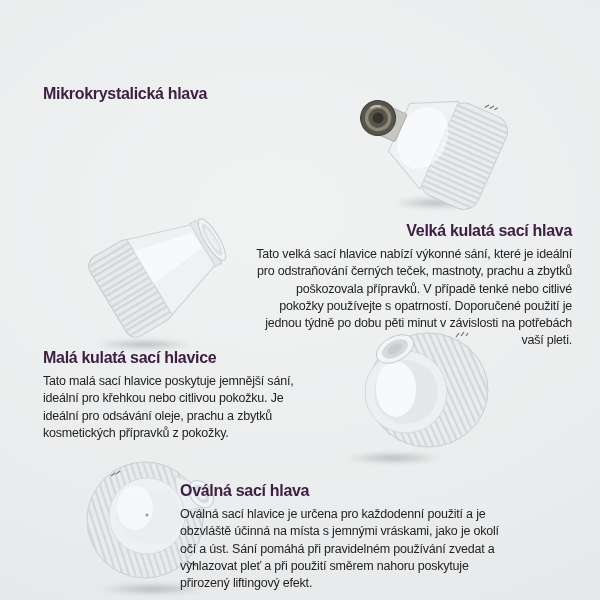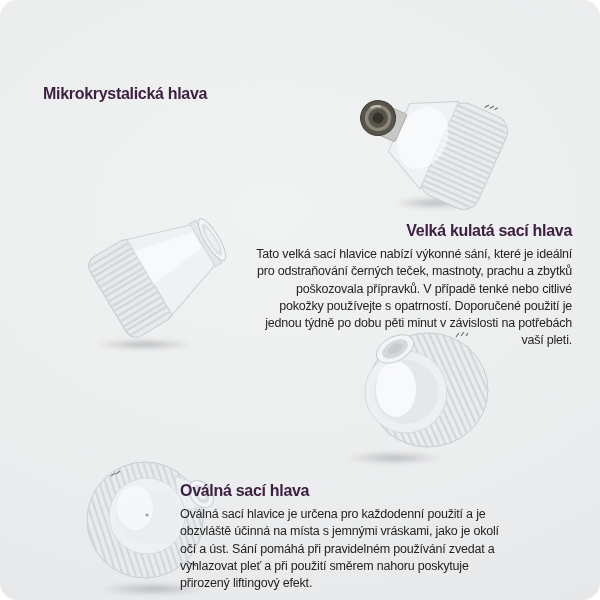--- a/index.html
+++ b/index.html
@@ -33,21 +33,21 @@
     filter: blur(2px);
   }
   .shA { left:393px; top:197px; width:84px;  height:12px; }
   .shB { left:95px;  top:339px; width:98px;  height:11px; }
   .shC { left:346px; top:452px; width:95px;  height:12px; }
   .shD { left:100px; top:583px; width:106px; height:12px; }
 </style>
 </head>
 <body>
 
-<div class="canvas" style="--heading-color: #3e2142; --body-color: #232323; background: radial-gradient(130% 95% at 45% 35%, rgb(241, 242, 242) 0%, rgb(235, 236, 237) 55%, rgb(226, 228, 230) 100%); border-radius: 17px;">
+<div class="canvas" style="--heading-color: #3e2142; --body-color: #232323; background: radial-gradient(130% 95% at 45% 35%, rgb(241, 242, 242) 0%, rgb(235, 236, 237) 55%, rgb(226, 228, 230) 100%);">
 
   <div class="shadow shA"></div>
   <div class="shadow shB"></div>
   <div class="shadow shC"></div>
   <div class="shadow shD"></div>
 
   <svg class="fig figA" viewBox="0 0 190 140">
     <defs>
       <clipPath id="clipA">
           <rect x="4" y="-50" width="62" height="100" rx="16"></rect>
@@ -136,20 +136,27 @@
   <section class="tb tb2">
     <h2>Velká kulatá sací hlava</h2>
     <p>Tato velká sací hlavice nabízí výkonné sání, které je ideální
 pro odstraňování černých teček, mastnoty, prachu a zbytků
 poškozovala přípravků. V případě tenké nebo citlivé
 pokožky používejte s opatrností. Doporučené použití je
 jednou týdně po dobu pěti minut v závislosti na potřebách
 vaší pleti.</p>
   </section>
 
+  <section class="tb tb3">
+    <h2>Malá kulatá sací hlavice</h2>
+    <p>Tato malá sací hlavice poskytuje jemnější sání,
+ideální pro křehkou nebo citlivou pokožku. Je
+ideální pro odsávání oleje, prachu a zbytků
+kosmetických přípravků z pokožky.</p>
+  </section>
 
   <section class="tb tb4">
     <h2>Oválná sací hlava</h2>
     <p>Oválná sací hlavice je určena pro každodenní použití a je
 obzvláště účinná na místa s jemnými vráskami, jako je okolí
 očí a úst. Sání pomáhá při pravidelném používání zvedat a
 vyhlazovat pleť a při použití směrem nahoru poskytuje
 přirozený liftingový efekt.</p>
   </section>
 

